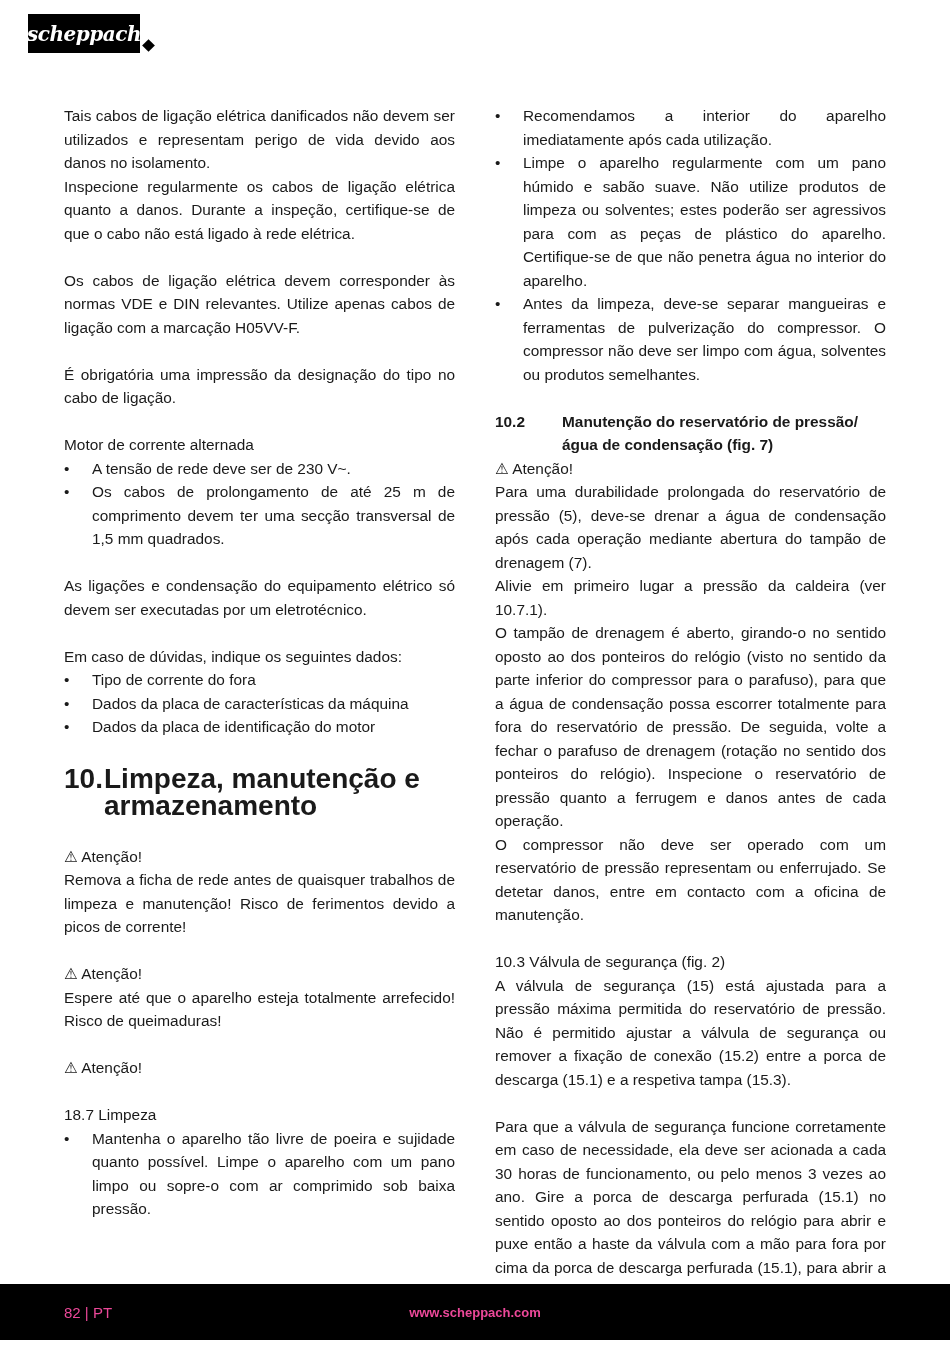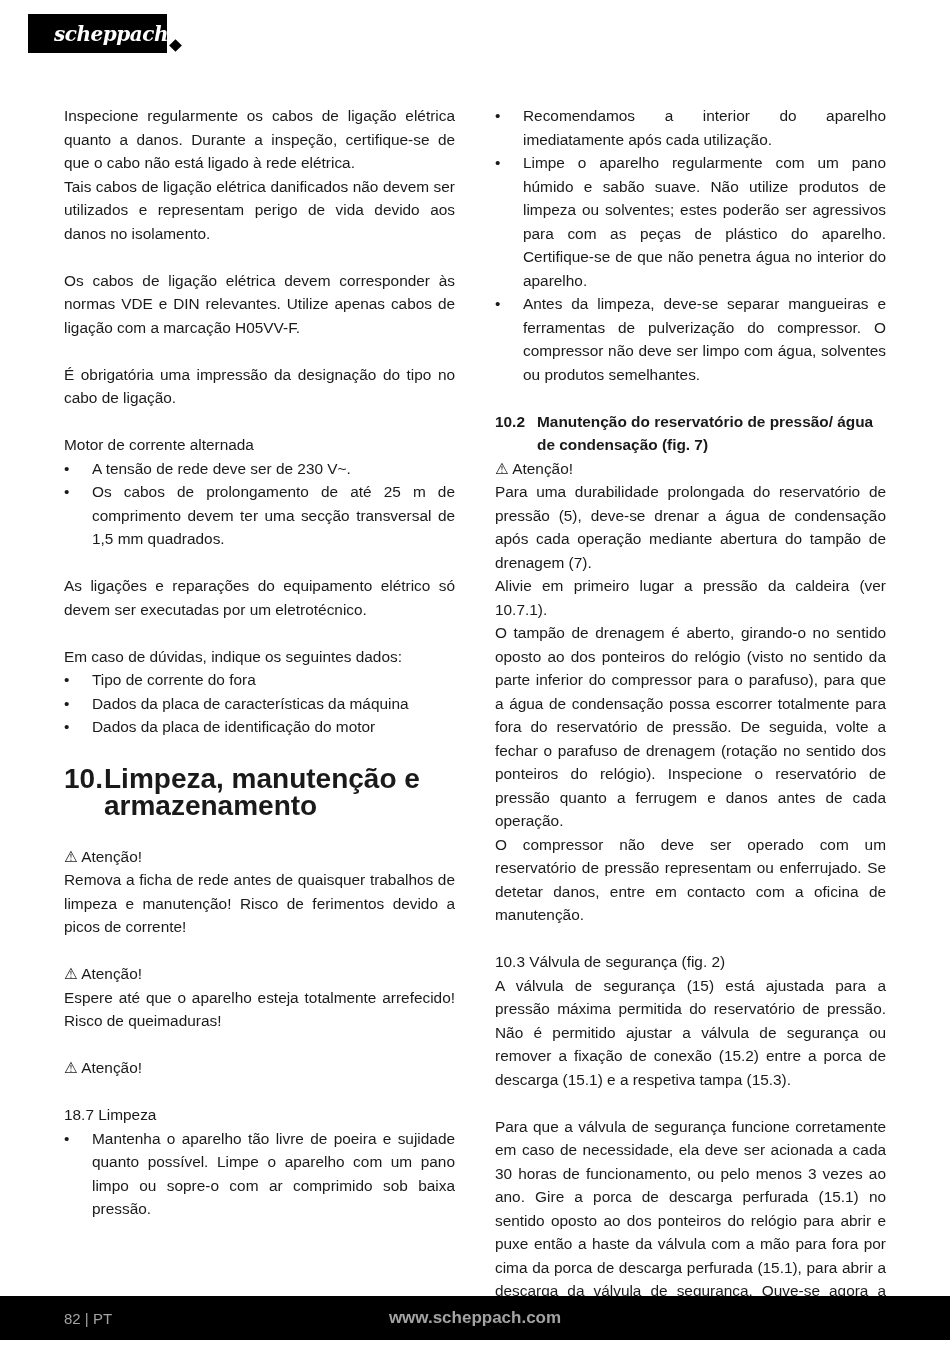--- a/index.html
+++ b/index.html
@@ -6,21 +6,21 @@
   body {
     width:950px; height:1348px; position:relative;
     background:#ffffff; color:#1a1a1a;
     font-family:"Liberation Sans", sans-serif;
     overflow:hidden;
   }
   
   .logo-wrap { position:absolute; left:28px; top:14px; display:flex; align-items:flex-end; }
   .logo-box {
     width:112px; height:39px; background:#000;
-    display:flex; align-items:center; justify-content:center;padding-left:27px;
+    display:flex; align-items:center; justify-content:center;
   }
   .logo-text {
     color:#fff; font-family:"DejaVu Serif", serif;
     font-weight:bold; font-style:italic; font-size:20px; letter-spacing:-0.5px;
     transform:scaleY(1.05);
   }
   .logo-diamond {
     width:9px; height:9px; background:#000;
     transform:rotate(45deg); margin-left:4px; margin-bottom:3px;
   }
@@ -38,66 +38,66 @@
   .spacer { height:23.5px; }
   .bullet { display:flex; }
   .bullet .marker { flex:none; width:28px; }
   .bullet .btext { flex:1; text-align:justify; }
   .section {
     display:flex; font-weight:bold; font-size:28px; line-height:27px;
     text-align:left; margin:3px 0 2px 0;
   }
   .section .snum { flex:none; width:40px; }
   .section .stext { flex:1; }
-  .hnum { display:flex; font-weight:bold; text-align:left; }
+  .hnum { display:flex; font-weight:bold; text-align:left;gap:25px; }
   .hnum .hnum-num { flex:none; width:42px; }
   .hnum .hnum-text { flex:1; }
   
   .footer {
-    position:absolute; left:0; right:0; bottom:8px; height:44px;
-    background:#000; color:#a3a3a3;
+    position:absolute; left:0; right:0; bottom:8px; height:56px;
+    background:#000; color:#ec4899;
     display:flex; align-items:center;
   }
   .footer .page-num {
     position:absolute; left:64px; font-size:15px;
   }
   .footer .website {
-    width:100%; text-align:center; font-weight:bold; font-size:17px;
+    width:100%; text-align:center; font-weight:bold; font-size:13px;
   }
 </style>
 </head>
 <body>
 
 <div class="logo-wrap">
   <div class="logo-box">
     <span class="logo-text">scheppach</span>
   </div>
   <div class="logo-diamond"></div>
 </div>
 
 <div class="columns">
   <div class="col">
+      <p class="p">Tais cabos de ligação elétrica danificados não devem ser utilizados e representam perigo de vida devido aos danos no isolamento.</p>
       <p class="p">Inspecione regularmente os cabos de ligação elétrica quanto a danos. Durante a inspeção, certifique-se de que o cabo não está ligado à rede elétrica.</p>
-      <p class="p">Tais cabos de ligação elétrica danificados não devem ser utilizados e representam perigo de vida devido aos danos no isolamento.</p>
       <div class="spacer"></div>
       <p class="p">Os cabos de ligação elétrica devem corresponder às normas VDE e DIN relevantes. Utilize apenas cabos de ligação com a marcação H05VV-F.</p>
       <div class="spacer"></div>
       <p class="p">É obrigatória uma impressão da designação do tipo no cabo de ligação.</p>
       <div class="spacer"></div>
       <p class="p bold">Motor de corrente alternada</p>
       <div class="bullet">
         <span class="marker">•</span>
         <span class="btext">A tensão de rede deve ser de 230 V~.</span>
       </div>
       <div class="bullet">
         <span class="marker">•</span>
         <span class="btext">Os cabos de prolongamento de até 25 m de comprimento devem ter uma secção transversal de 1,5 mm quadrados.</span>
       </div>
       <div class="spacer"></div>
-      <p class="p">As ligações e reparações do equipamento elétrico só devem ser executadas por um eletrotécnico.</p>
+      <p class="p">As ligações e condensação do equipamento elétrico só devem ser executadas por um eletrotécnico.</p>
       <div class="spacer"></div>
       <p class="p bold">Em caso de dúvidas, indique os seguintes dados:</p>
       <div class="bullet">
         <span class="marker">•</span>
         <span class="btext">Tipo de corrente do fora</span>
       </div>
       <div class="bullet">
         <span class="marker">•</span>
         <span class="btext">Dados da placa de características da máquina</span>
       </div>

